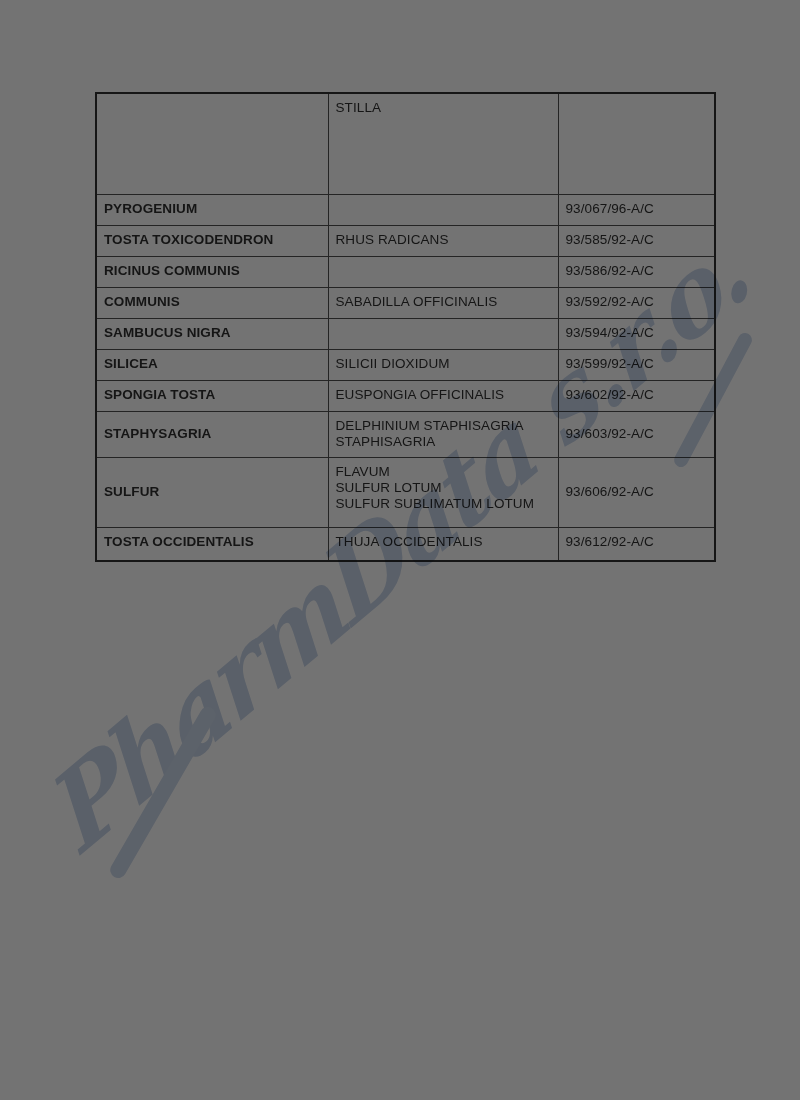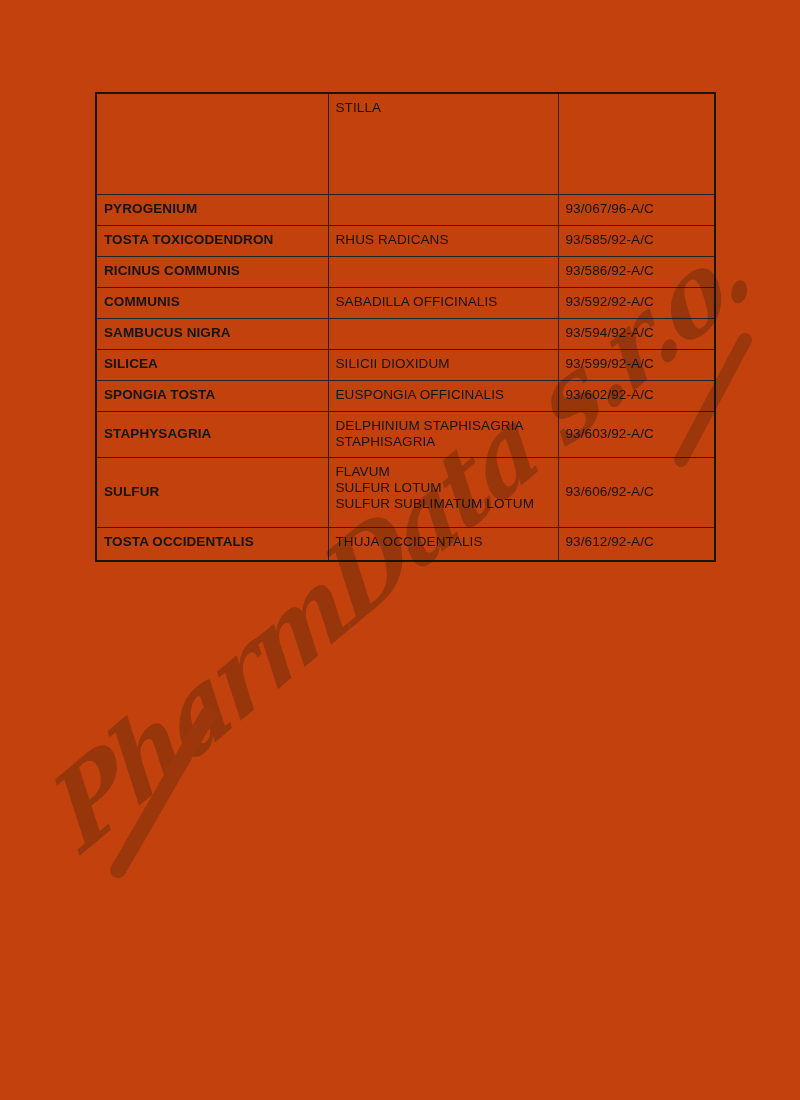--- a/index.html
+++ b/index.html
@@ -11,21 +11,21 @@
     height: 1100px;
     background: #ffffff;
     font-family: "Liberation Sans", sans-serif;
     color: #151515;
     position: relative;
     overflow: hidden;
   }
   .page {
     position: absolute;
     inset: 0;
-    background: #c2410c;
+    background: #737373;
   }
 
   
   table.registry {
     position: absolute;
     left: 95px;
     top: 92px;
     width: 619px;
     border-collapse: collapse;
     table-layout: fixed;

